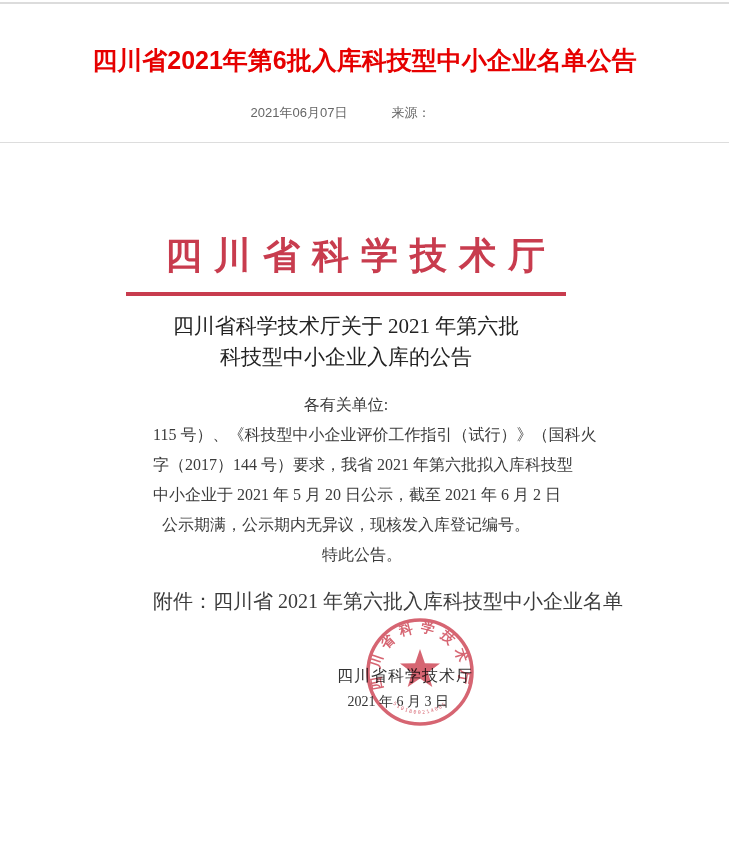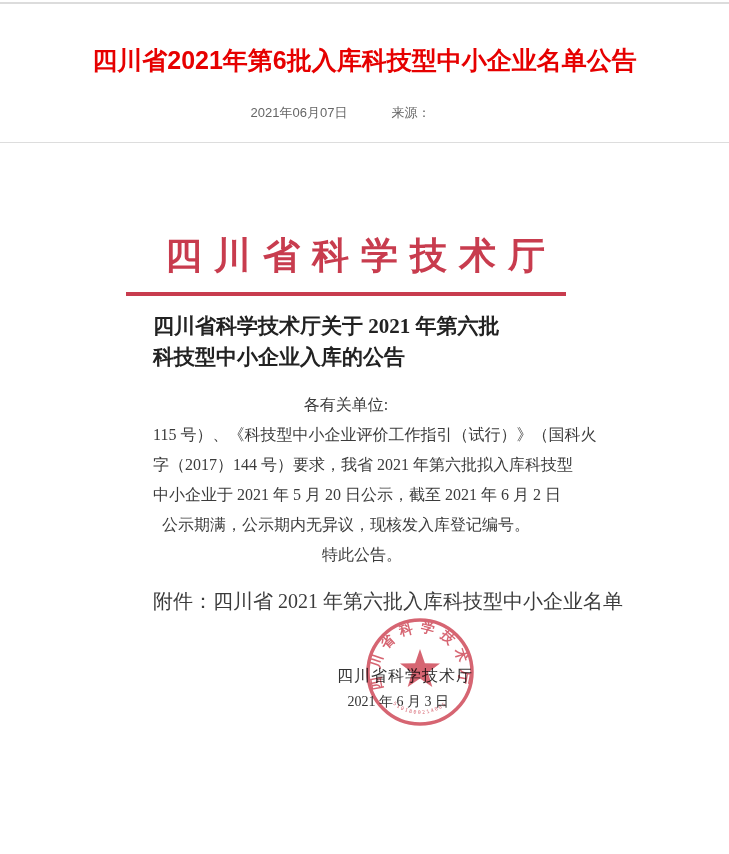--- a/index.html
+++ b/index.html
@@ -17,21 +17,21 @@
   .header-sep { margin-top:20px; border-top:1px solid #ddd; width:729px; }
 
   
   .doc { position:relative; width:386px; margin-left:153px;
          font-family:"Liberation Serif","DejaVu Serif", serif; color:#3b3b3b; }
   .letterhead { margin-top:94px; text-align:center; white-space:nowrap;
                 font-size:37px; font-weight:bold; color:#c83c4e;
                 letter-spacing:12px; text-indent:12px; line-height:1; }
   .red-rule { margin:18px -27px 0; height:3px;
               border-top:2px solid #c83c4e; border-bottom:2px solid #c83c4e; }
-  .doc-title { margin-top:15px; font-size:21px; font-weight:bold;
+  .doc-title { margin-top:15px; text-align:center; font-size:21px; font-weight:normal;
                color:#222; line-height:31px; white-space:nowrap; }
   .doc-body { margin-top:17px; font-size:16px; line-height:30px; }
   .doc-body .line { white-space:nowrap;text-align:center; }
   .indent { text-indent:32px; }
   .attachment { margin-top:16px; font-size:20px; line-height:30px; white-space:nowrap; }
 
   .sign-area { position:relative; height:170px; }
   .sig-name { position:absolute; top:50px; right:66px; font-size:16px;
               letter-spacing:1px; color:#333; white-space:nowrap; }
   .sig-date { position:absolute; top:77px; right:90px; font-size:14px;

